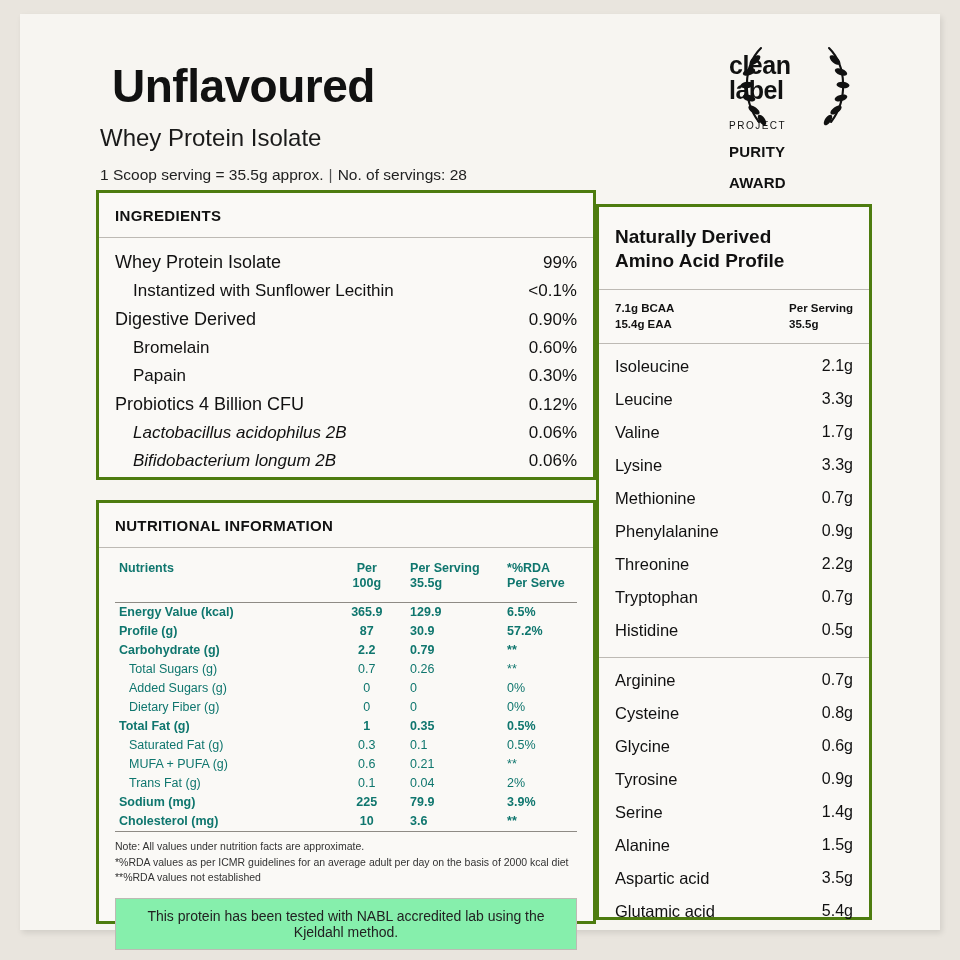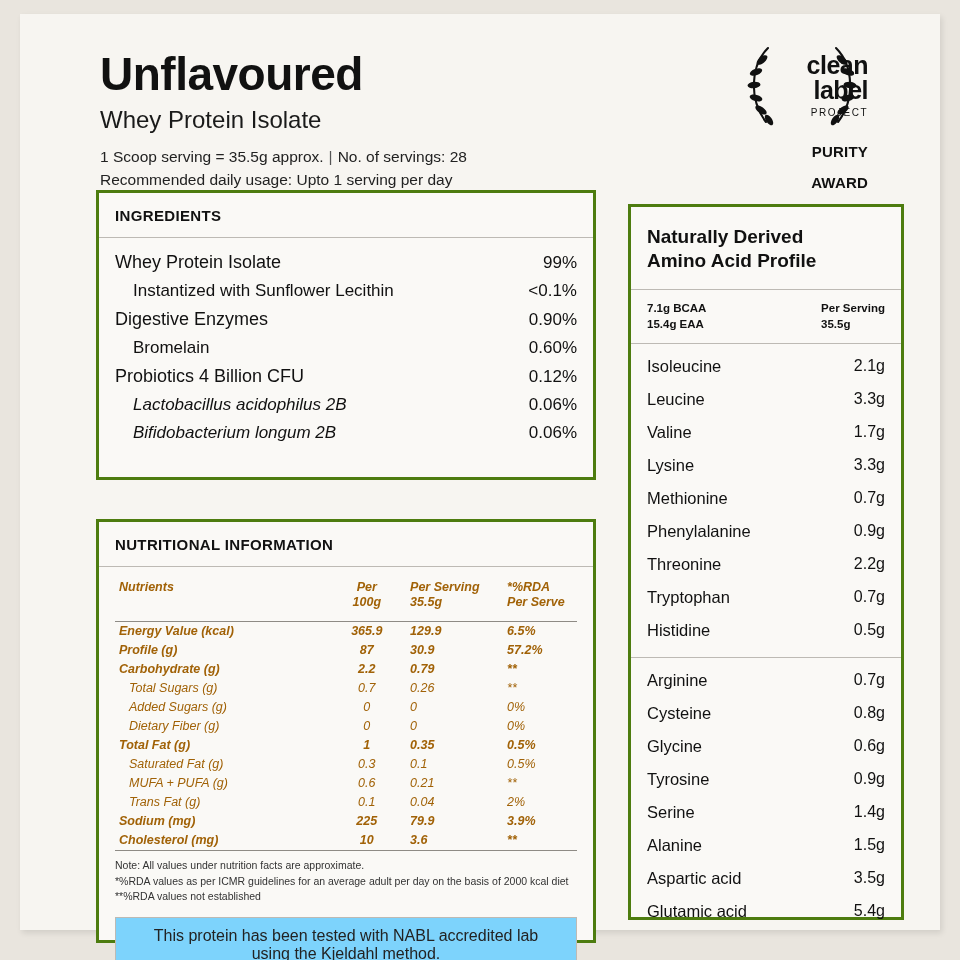--- a/index.html
+++ b/index.html
@@ -29,21 +29,21 @@
   .header {
     position: relative;
     padding: 34px 44px 0 78px;
   }
   .product-title {
     font-size: 46px;
     font-weight: bold;
     letter-spacing: -0.5px;
     color: #111;
     line-height: 1.05;
-    margin: 2px;
+    margin: 14px;
   }
   .product-subtitle {
     font-size: 24px;
     color: #1a1a1a;
     margin: 8px 0 0 2px;
     font-weight: normal;
   }
   .serving-line {
     font-size: 15.5px;
     color: #222;
@@ -51,24 +51,24 @@
     line-height: 1.45;
   }
   .serving-line .sep {
     padding: 0 5px;
     color: #555;
   }
 
   
   .purity-badge {
     position: absolute;
-    right: 72px;
+    right: 79px;
     top: 24px;
     width: 132px;
-    text-align: right;
+    text-align: left;
     color: #111;
   }
   .badge-wreath {
     position: relative;
     width: 132px;
     height: 92px;
   }
   .badge-clean {
     font-size: 25px;
     font-weight: bold;
@@ -77,21 +77,21 @@
   }
   .badge-label {
     font-size: 25px;
     font-weight: bold;
     line-height: 1.0;
     letter-spacing: -0.5px;
   }
   .badge-project {
     font-size: 10px;
     letter-spacing: 1.5px;
-    margin-top: 4px;
+    margin-top: 17px;
   }
   .badge-bottom {
     font-size: 15px;
     font-weight: bold;
     line-height: 1.1;
     letter-spacing: 0.2px;
     margin-top: 14px;
   }
   .badge-wreath svg {
     position: absolute;
@@ -147,31 +147,30 @@
   .ing-row.italic .ing-name { font-style: italic; padding-left: 18px; font-size: 17px;}
   .ing-row .ing-val {
     font-size: 17px;
     white-space: nowrap;
     padding-left: 10px;
   }
 
   
   #nutrition-panel {
     left: 76px;
-    top: 505px;
+    top: 486px;
     width: 500px;
     height: 424px;
     background: #faf9f6;
   }
   .nut-table {
     width: 100%;
     border-collapse: collapse;
     font-size: 12.5px;
-    color: #a16207;
-    font-style: italic;
+    color: #0f766e;
   }
   .nut-table th, .nut-table td {
     text-align: left;
     padding: 2.5px 4px;
   }
   .nut-head-wrap {
     padding: 10px 16px 0 16px;
   }
   .nut-table .col-nutrient { width: 46%; }
   .nut-table .col-100 { width: 17%; text-align: center; }
@@ -191,30 +190,30 @@
   .nut-last-border { border-bottom: 1px solid #8e8b85; }
   .nut-notes {
     padding: 7px 16px 0 16px;
     font-size: 10.5px;
     color: #333;
     line-height: 1.5;
   }
   .nut-footer-box {
     margin: 12px 16px 0 16px;
     border: 1px solid #bdbab4;
-    font-size: 16px;
+    font-size: 14px;
     color: #222;
     padding: 9px 27px;
     text-align: center;
-    background: #7dd3fc;
+    background: #86efac;
   }
 
   
   #amino-panel {
-    left: 608px;
+    left: 576px;
     top: 190px;
     width: 276px;
     height: 716px;
   }
   .amino-title {
     font-size: 19px;
     font-weight: bold;
     line-height: 1.25;
     color: #111;
     padding: 18px 16px 16px 16px;
@@ -300,26 +299,30 @@
 
         <div class="ing-row">
           <span class="ing-name">Whey Protein Isolate</span>
           <span class="ing-val">99%</span>
         </div>
         <div class="ing-row sub">
           <span class="ing-name">Instantized with Sunflower Lecithin</span>
           <span class="ing-val">&lt;0.1%</span>
         </div>
         <div class="ing-row">
-          <span class="ing-name">Digestive Enzymes</span>
+          <span class="ing-name">Digestive Derived</span>
           <span class="ing-val">0.90%</span>
         </div>
         <div class="ing-row sub">
           <span class="ing-name">Bromelain</span>
           <span class="ing-val">0.60%</span>
+        </div>
+        <div class="ing-row sub">
+          <span class="ing-name">Papain</span>
+          <span class="ing-val">0.30%</span>
         </div>
         <div class="ing-row">
           <span class="ing-name">Probiotics 4 Billion CFU</span>
           <span class="ing-val">0.12%</span>
         </div>
         <div class="ing-row italic">
           <span class="ing-name">Lactobacillus acidophilus 2B</span>
           <span class="ing-val">0.06%</span>
         </div>
         <div class="ing-row italic">

